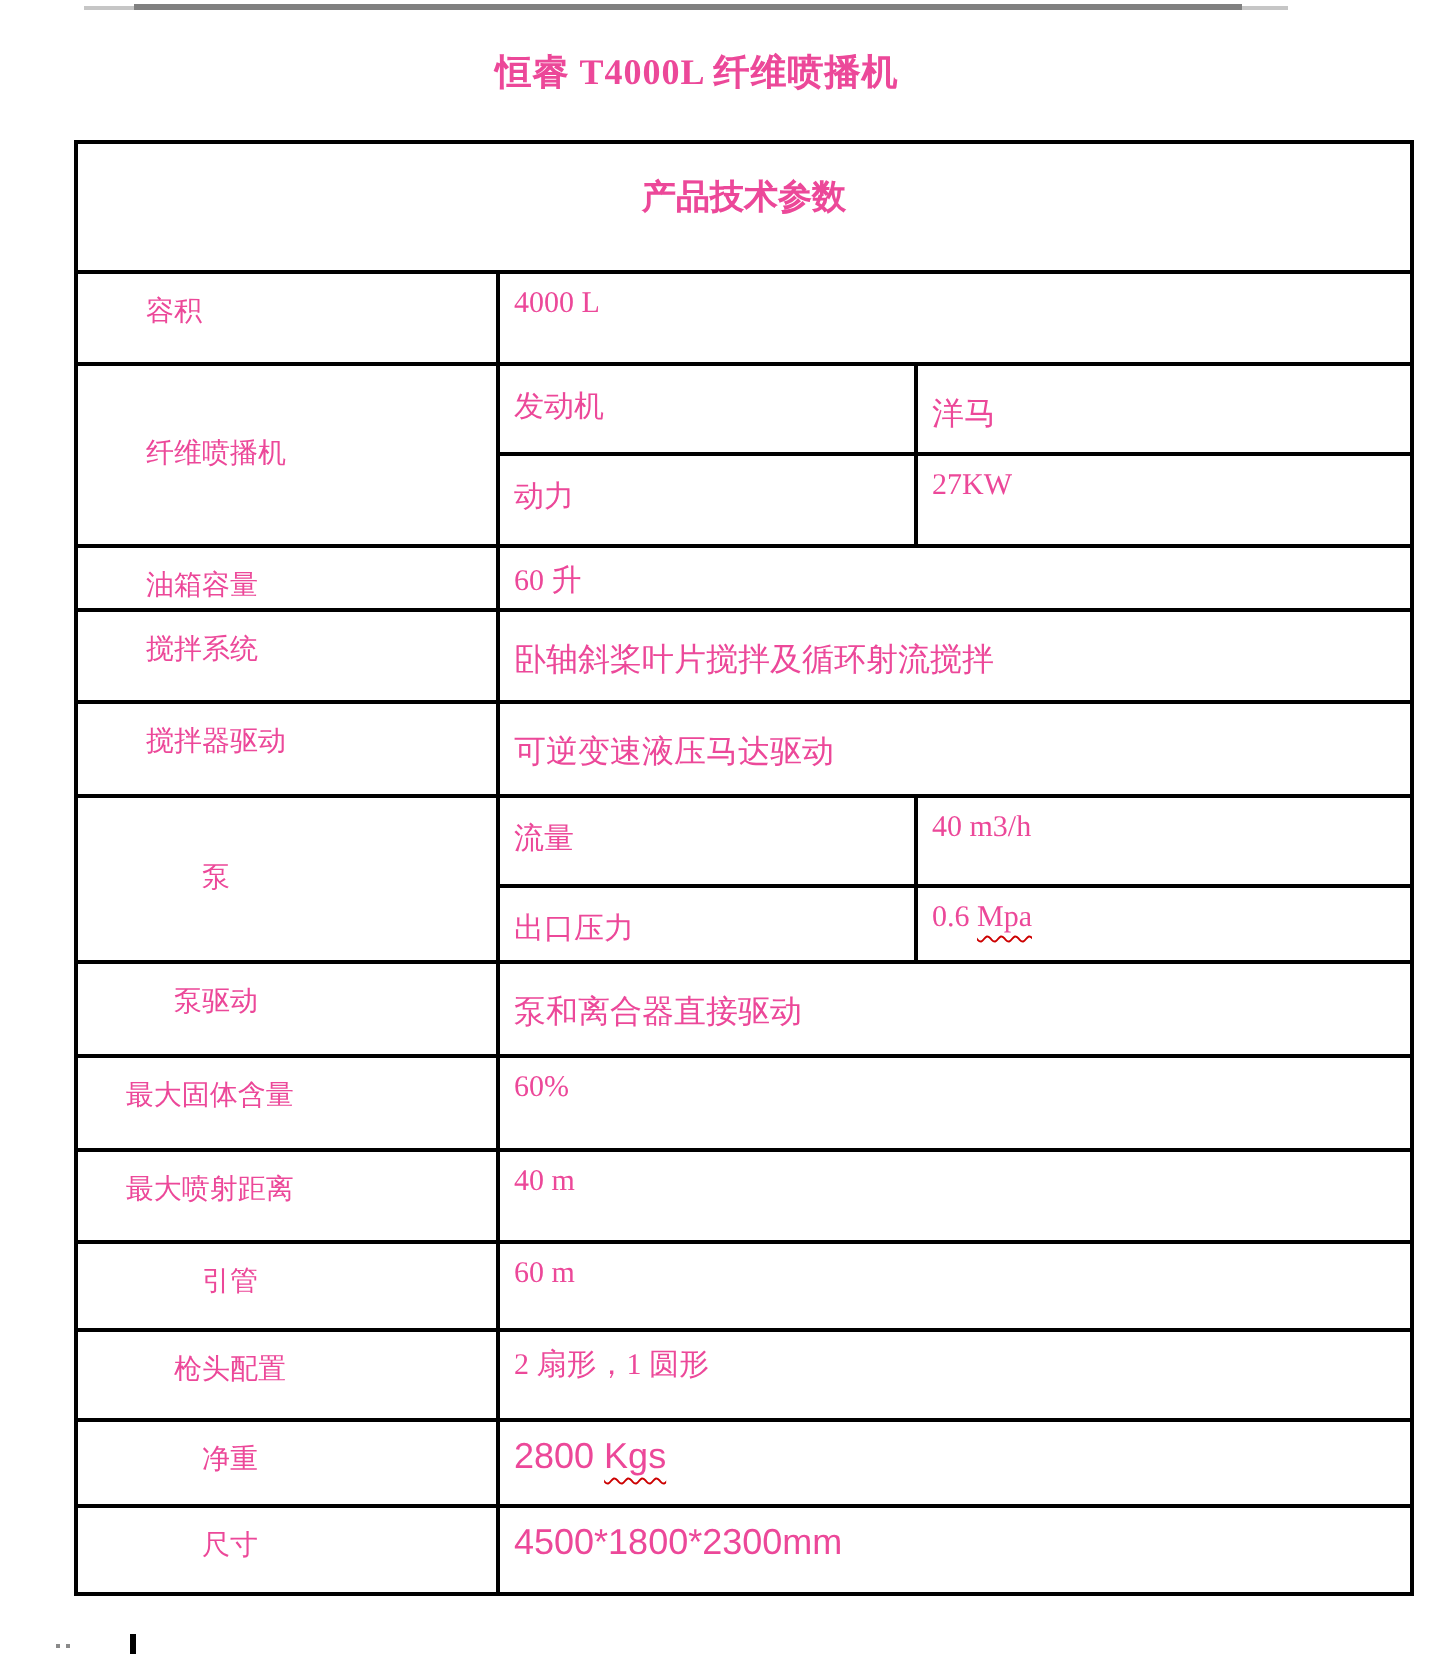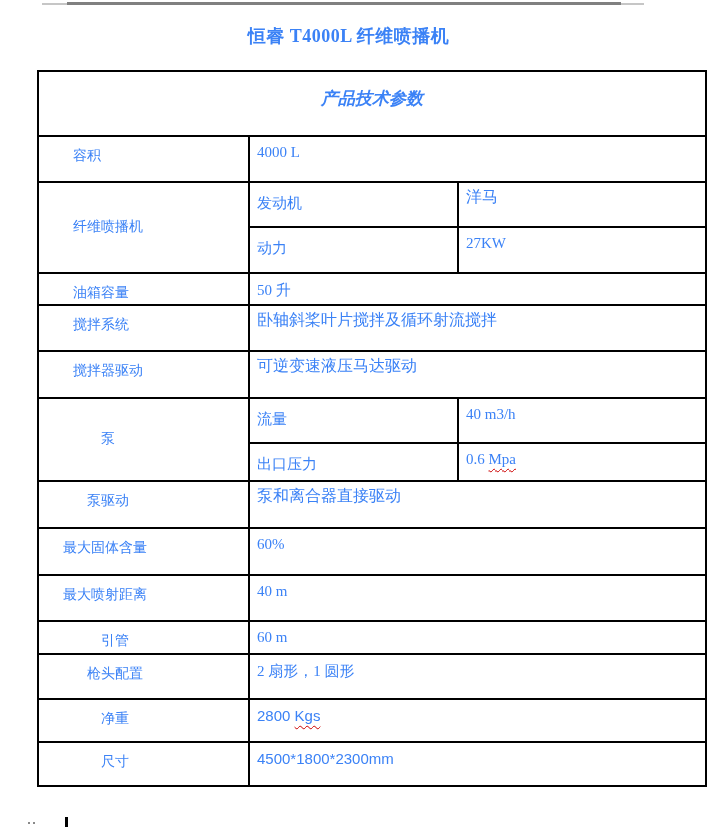--- a/index.html
+++ b/index.html
@@ -1,18 +1,18 @@
 <!DOCTYPE html>
 <html lang="zh" style="--border: #000000; --spellcheck-underline: #cc0000; --top-bar-dark: #808080; --top-bar-light: #c6c6c6;"><head>
 <meta charset="utf-8">
 <style>
   html,body{margin:0;padding:0;background:#fff;}
   .screen{
     position:relative;width:725px;height:827px;background:#ffffff;overflow:hidden;
-    font-family:"Liberation Serif", serif;color:#3b82f6;
+    font-family:"Liberation Serif", serif;color:#ec4899;
   }
   
   .topline-light{position:absolute;height:2px;background:var(--top-bar-light,#c6c6c6);top:3px;}
   .topline-dark{position:absolute;height:3px;background:var(--top-bar-dark,#808080);top:2px;}
 
   .doc-title{
     position:absolute;top:24px;left:0;width:697px;text-align:center;
     font-size:18px;font-weight:bold;letter-spacing:0.5px;
     font-family:"Liberation Serif", serif;
   }
@@ -20,37 +20,37 @@
   table.params{
     position:absolute;left:37px;top:70px;width:668px;
     border-collapse:collapse;table-layout:fixed;
   }
   table.params td{
     border:2px solid var(--border,#000);
     vertical-align:top;overflow:hidden;
   }
   .hdr{
     text-align:center;font-weight:bold;font-size:17px;
-    padding-top:15px;font-family:"Liberation Sans", sans-serif;font-style:italic;
+    padding-top:15px;font-family:"Liberation Sans", sans-serif;
   }
   .lab{
     font-size:14px;padding:10px 0 2px 6px;white-space:pre-wrap;
     font-family:"Liberation Sans", sans-serif;
   }
   .mid{vertical-align:middle !important;padding-top:0;}
   .sub{
     font-size:15px;padding:11px 4px 2px 7px;
     font-family:Liberation Serif, serif;
   }
   .val{
     font-size:15px;padding:7px 4px 2px 7px;
     font-family:"Liberation Serif", serif;
   }
-  .val.cjk{font-size:16px;padding-top:4px;}
-  .val.sans{font-family:"Liberation Sans", sans-serif;font-size:15px;}
+  .val.cjk{font-size:16px;padding-top:14px;}
+  .val.sans{font-family:"Liberation Sans", sans-serif;font-size:18px;}
   .sp{
     text-decoration-line:underline;
     text-decoration-style:wavy;
     text-decoration-color:var(--spellcheck-underline,#cc0000);
     text-decoration-thickness:1px;
     text-underline-offset:4px;
   }
   .cursor-bar{position:absolute;left:65px;top:817px;width:3px;height:10px;background:#000;}
   .dot{position:absolute;width:2px;height:2px;background:#8a8a8a;top:822px;}
   .dot.d1{left:28px;} .dot.d2{left:33px;}
@@ -84,21 +84,21 @@
       <td rowspan="2" class="lab mid">　　纤维喷播机</td>
       <td class="sub">发动机</td>
       <td class="val cjk">洋马</td>
     </tr>
     <tr style="height:46px">
       <td class="sub">动力</td>
       <td class="val">27KW</td>
     </tr>
     <tr style="height:29px">
       <td class="lab">　　油箱容量</td>
-      <td colspan="2" class="val">50 升</td>
+      <td colspan="2" class="val">60 升</td>
     </tr>
     <tr style="height:46px">
       <td class="lab">　　搅拌系统</td>
       <td colspan="2" class="val cjk">卧轴斜桨叶片搅拌及循环射流搅拌</td>
     </tr>
     <tr style="height:47px">
       <td class="lab">　　搅拌器驱动</td>
       <td colspan="2" class="val cjk">可逆变速液压马达驱动</td>
     </tr>
     <tr style="height:45px">
@@ -115,21 +115,21 @@
       <td colspan="2" class="val cjk">泵和离合器直接驱动</td>
     </tr>
     <tr style="height:47px">
       <td class="lab">　 最大固体含量</td>
       <td colspan="2" class="val">60%</td>
     </tr>
     <tr style="height:46px">
       <td class="lab">　 最大喷射距离</td>
       <td colspan="2" class="val">40 m</td>
     </tr>
-    <tr style="height:33px">
+    <tr style="height:44px">
       <td class="lab">　　　　引管</td>
       <td colspan="2" class="val">60 m</td>
     </tr>
     <tr style="height:45px">
       <td class="lab">　　　枪头配置</td>
       <td colspan="2" class="val">2 扇形，1 圆形</td>
     </tr>
     <tr style="height:43px">
       <td class="lab">　　　　净重</td>
       <td colspan="2" class="val sans"><span>2800 </span><span class="sp">Kgs</span></td>

